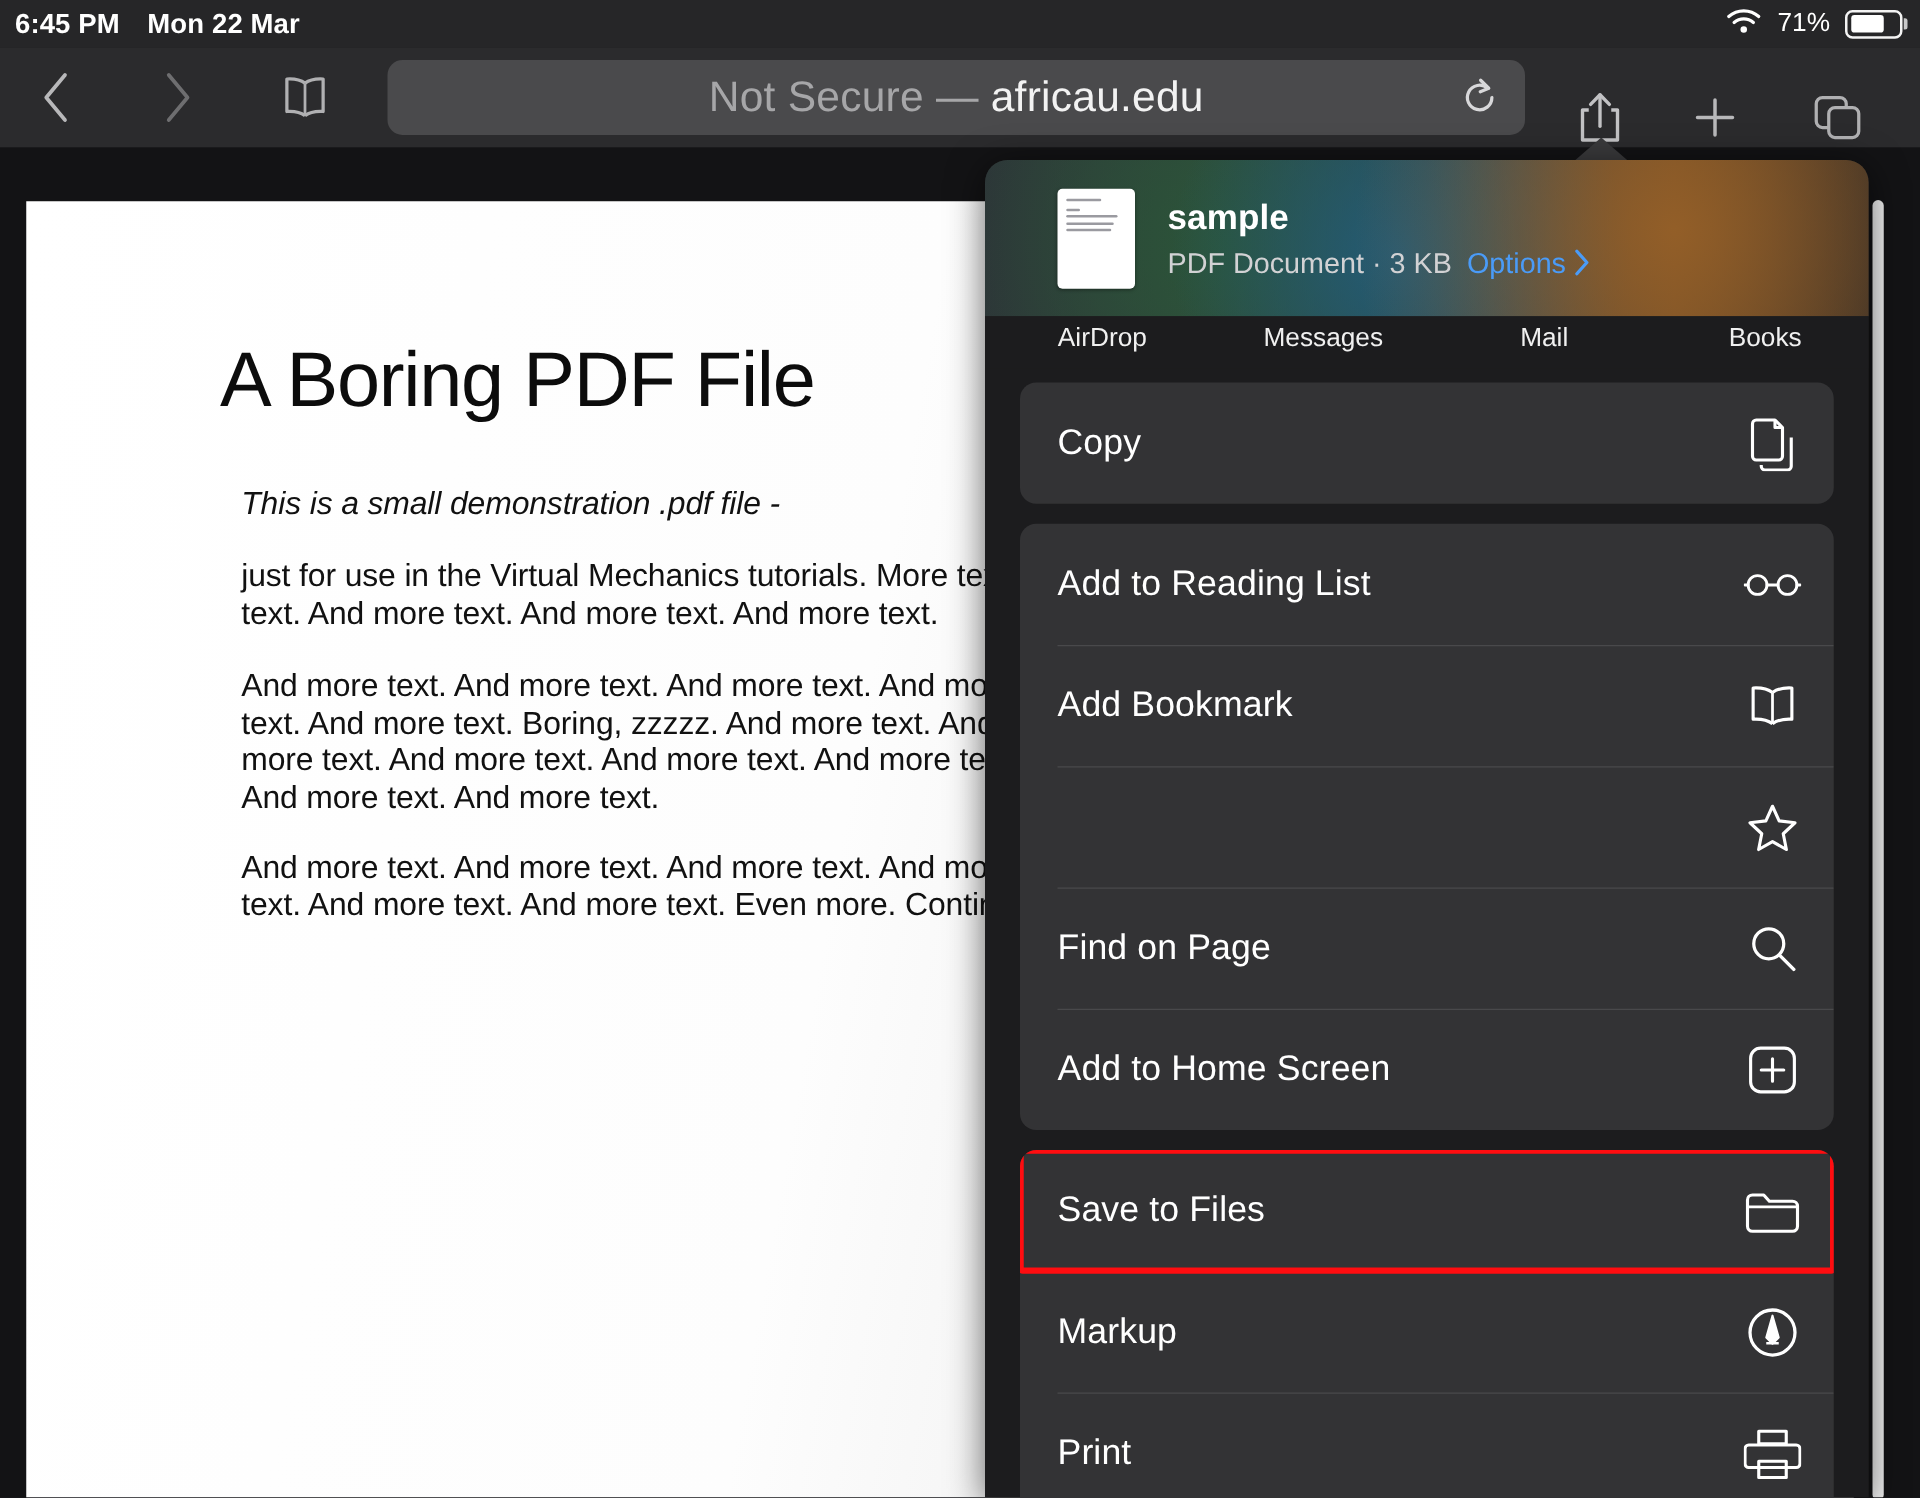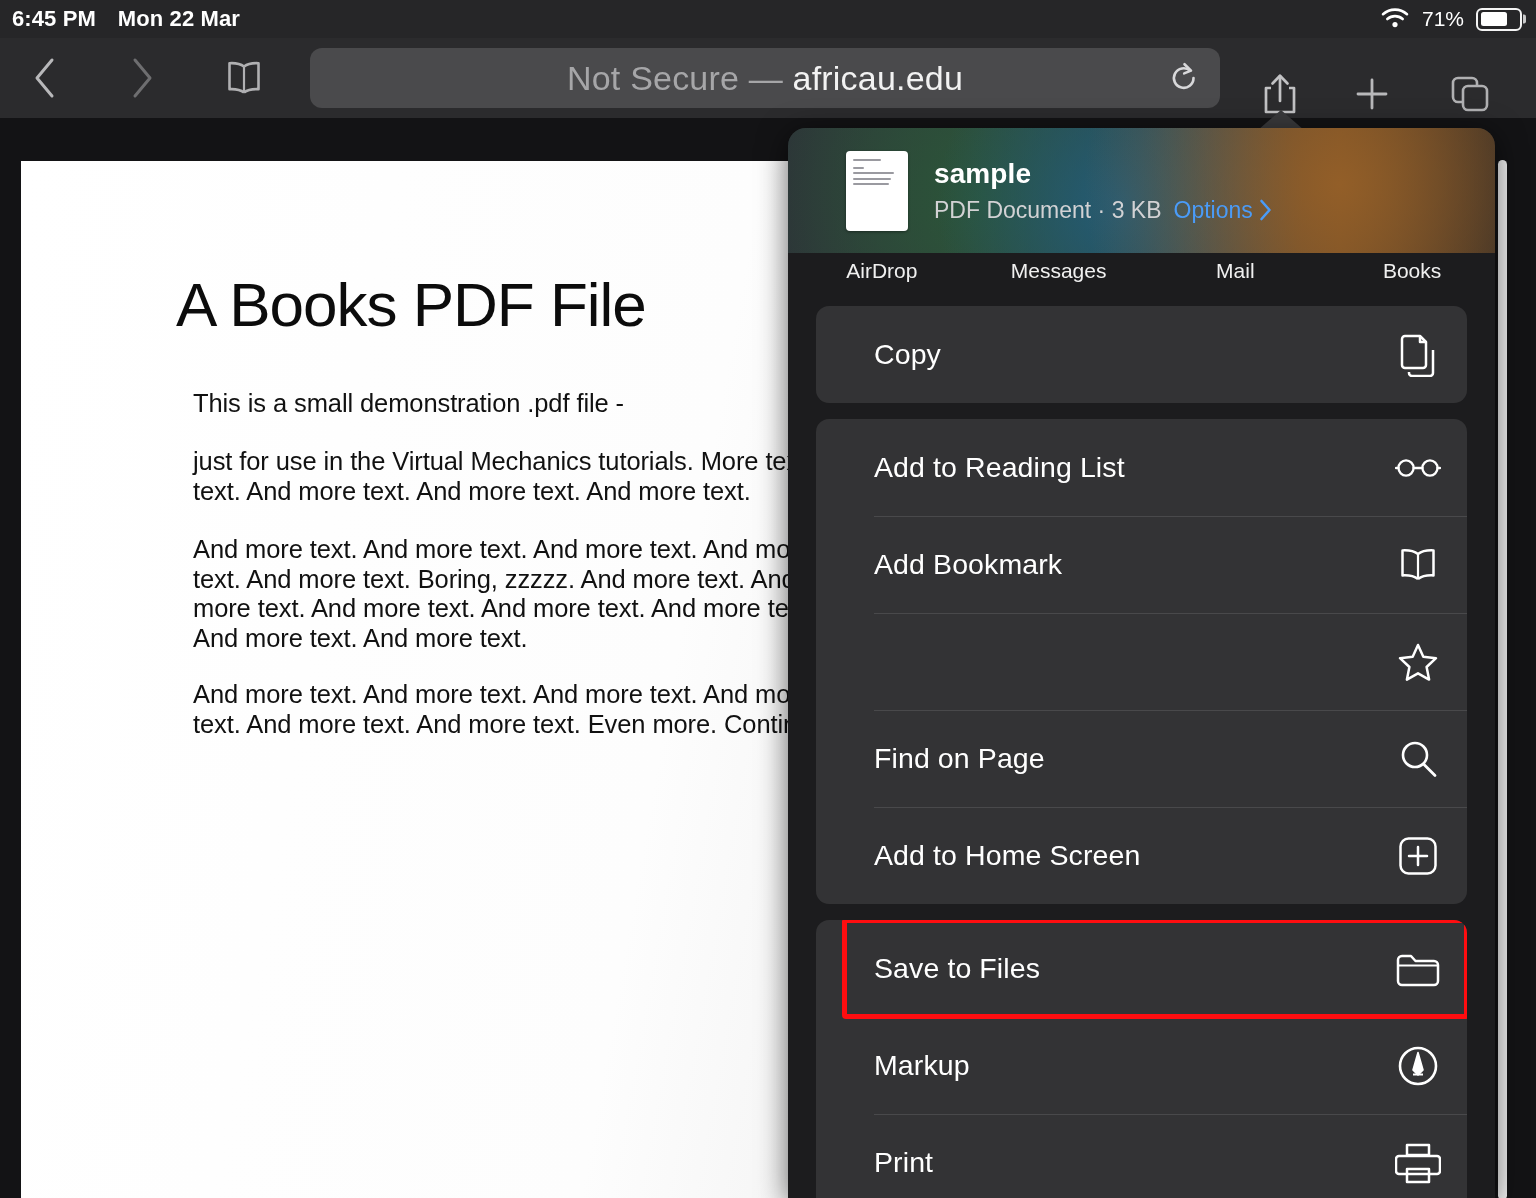--- a/index.html
+++ b/index.html
@@ -76,21 +76,21 @@
   #pdf-title {
     position: absolute; left: 155px; top: 108px;
     font-size: 62px; color: #0c0c0c; font-weight: 400; letter-spacing: -1px;
     white-space: nowrap;
   }
   .pdf-para {
     position: absolute; left: 172px;
     font-size: 25.5px; line-height: 29.5px; color: #111; white-space: pre;
     letter-spacing: -.1px;
   }
-  #pdf-p1 { top: 228px; }
+  #pdf-p1 { top: 228px; font-style: italic; }
   #pdf-p2 { top: 286px; }
   #pdf-p3 { top: 374px; }
   #pdf-p4 { top: 519px; }
 
   #page-scrollbar {
     position: absolute; left: 1498px; top: 42px; width: 9px; height: 1040px;
     background: #f0f0f0; border-radius: 5px;
   }
 
   
@@ -132,21 +132,21 @@
   }
   .app-item {
     color: #f0f0f0; font-size: 21px; text-align: center; flex: 1; padding-left: 11px;
   }
 
   #actions {
     position: absolute; left: 0; top: 178px; width: 707px; height: 1020px;
     padding: 0 28px;
   }
   .action-group {
-    background: #333335; border-radius: 13px; overflow: hidden; margin-bottom: 16px; padding-left: 28px;
+    background: #333335; border-radius: 13px; overflow: hidden; margin-bottom: 16px;
   }
   .action-row {
     height: 97px; display: flex; align-items: center;
     padding: 0 26px 0 30px; position: relative;
   }
   .action-row + .action-row:before {
     content: ""; position: absolute; left: 30px; right: 0; top: 0; height: 1px;
     background: rgba(255,255,255,.11);
   }
   .action-label { color: #fff; font-size: 28.5px; letter-spacing: .1px; }
@@ -227,21 +227,21 @@
     <div class="tb-icon" id="tabs-btn">
       <svg width="44" height="42" viewBox="0 0 44 42">
         <rect x="5" y="5" width="24" height="24" rx="5" fill="none" stroke="#b0b0b2" stroke-width="2.6"></rect>
         <rect x="15" y="13" width="24" height="24" rx="5" fill="#2b2b2d" stroke="#b0b0b2" stroke-width="2.6"></rect>
       </svg>
     </div>
   </div>
 
   <div id="page-area">
     <div id="pdf-page">
-      <div id="pdf-title">A Books PDF File</div>
+      <div id="pdf-title">A Boring PDF File</div>
       <div class="pdf-para" id="pdf-p1">This is a small demonstration .pdf file -</div>
       <div class="pdf-para" id="pdf-p2">just for use in the Virtual Mechanics tutorials. More text
 text. And more text. And more text. And more text.</div>
       <div class="pdf-para" id="pdf-p3">And more text. And more text. And more text. And more
 text. And more text. Boring, zzzzz. And more text. And
 more text. And more text. And more text. And more text
 And more text. And more text.</div>
       <div class="pdf-para" id="pdf-p4">And more text. And more text. And more text. And more
 text. And more text. And more text. Even more. Continu</div>
     </div>

